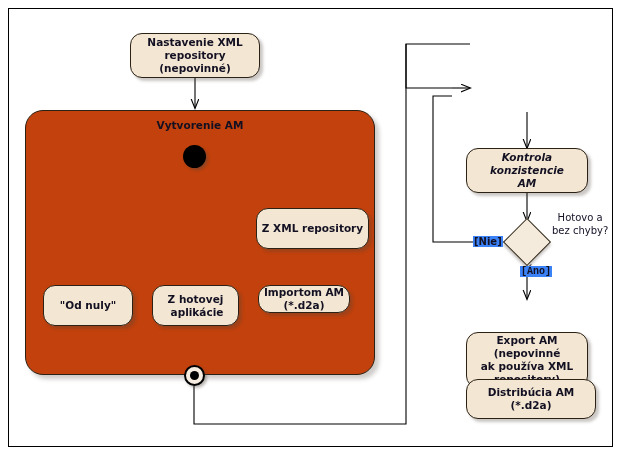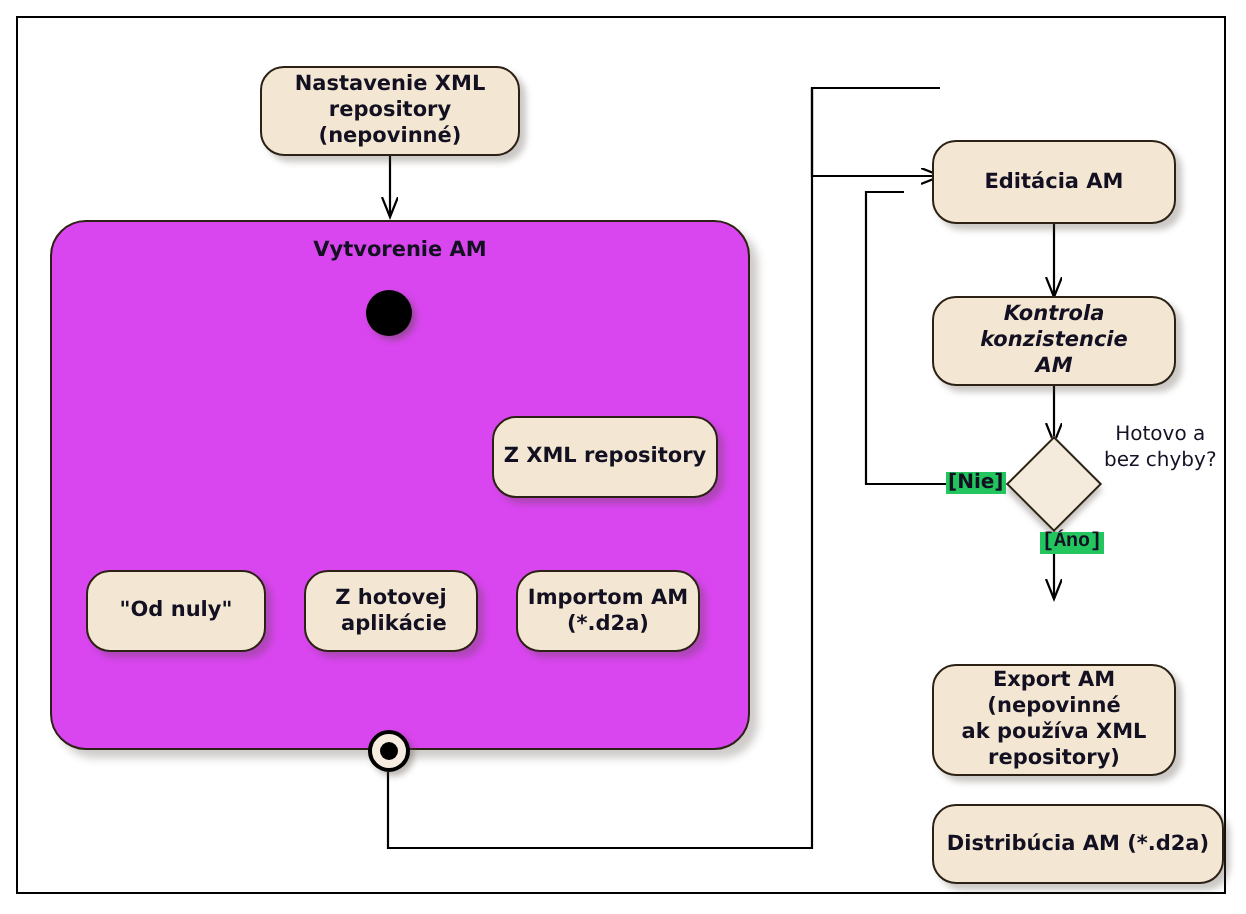--- a/index.html
+++ b/index.html
@@ -19,21 +19,21 @@
     color:#131022;
     font-weight:bold;
     font-size:10.5px;
     line-height:13px;
     box-shadow:3px 3px 3px rgba(80,70,60,0.30);
     padding:2px 4px;
   }
   .composite{
     position:absolute;
     box-sizing:border-box;
-    background:#d946ef;
+    background:#c2410c;
     border:1px solid #2b2114;
     border-radius:18px;
     box-shadow:4px 4px 4px rgba(80,70,60,0.28);
   }
   .composite-title{
     position:absolute;
     left:0;right:0;top:8px;
     text-align:center;
     font-size:10.5px;
     font-weight:bold;
@@ -72,21 +72,21 @@
     color:#131022;
     font-weight:bold;
     white-space:nowrap;
   }
   .lbl.note{
     font-weight:normal;
     color:#151226;
     line-height:12.5px;
     white-space:pre-line;
   }
-  .lbl.guard{background:#22c55e;padding:0 1px;}
+  .lbl.guard{background:#3b82f6;padding:0 1px;}
 </style>
 </head>
 <body>
 
 <div id="canvas">
 
   <div id="frame"></div>
 
   <svg class="edges" viewBox="0 0 623 457">
     <defs>
@@ -132,45 +132,42 @@
     <span style="white-space:pre-line;">Nastavenie XML
 repository (nepovinné)</span>
   </div>
 
   <div class="composite" style="left:25px;top:110px;width:350px;height:265px;">
     <div class="composite-title">Vytvorenie AM</div>
   </div>
 
   <div class="initial" style="left:183px;top:145px;"></div>
 
-  <div class="node" style="left:246px;top:208px;width:113px;height:41px;">
+  <div class="node" style="left:256px;top:208px;width:113px;height:41px;">
     <span style="white-space:pre-line;">Z XML repository</span>
   </div>
 
   <div class="node" style="left:43px;top:285px;width:90px;height:41px;">
     <span style="white-space:pre-line;">"Od nuly"</span>
   </div>
 
   <div class="node" style="left:152px;top:285px;width:87px;height:41px;text-align:right;">
     <span style="white-space:pre-line;">Z hotovej
 aplikácie</span>
   </div>
 
-  <div class="node" style="left:258px;top:285px;width:92px;height:41px;">
+  <div class="node" style="left:258px;top:285px;width:92px;height:28px;">
     <span style="white-space:pre-line;">Importom AM
 (*.d2a)</span>
   </div>
 
   <div class="final" style="left:184px;top:365px;">
       <i></i>
     </div>
 
-  <div class="node" style="left:466px;top:70px;width:122px;height:42px;">
-    <span style="white-space:pre-line;">Editácia AM</span>
-  </div>
 
   <div class="node" style="left:466px;top:148px;width:122px;height:45px;">
     <span style="white-space:pre-line;font-style:italic;">Kontrola konzistencie
 AM</span>
   </div>
 
   <div class="decision" style="left:510px;top:225px;"></div>
 
   <div class="lbl note" style="left:552px;top:212px;text-align:center;">Hotovo a
 bez chyby?</div>
@@ -178,17 +175,17 @@
   <div class="lbl guard" style="left:473px;top:236px;">[Nie]</div>
 
   <div class="lbl guard" style="left:520px;top:266px;font-family:Liberation Mono, monospace;">[Áno]</div>
 
   <div class="node" style="left:466px;top:299px;width:122px;height:56px;margin-top:33px;">
     <span style="white-space:pre-line;">Export AM (nepovinné
 ak používa XML
 repository)</span>
   </div>
 
-  <div class="node" style="left:466px;top:402px;width:146px;height:40px;">
+  <div class="node" style="left:466px;top:379px;width:130px;height:40px;">
     <span style="white-space:pre-line;">Distribúcia AM (*.d2a)</span>
   </div>
 
 </div>
 
 </body></html>

